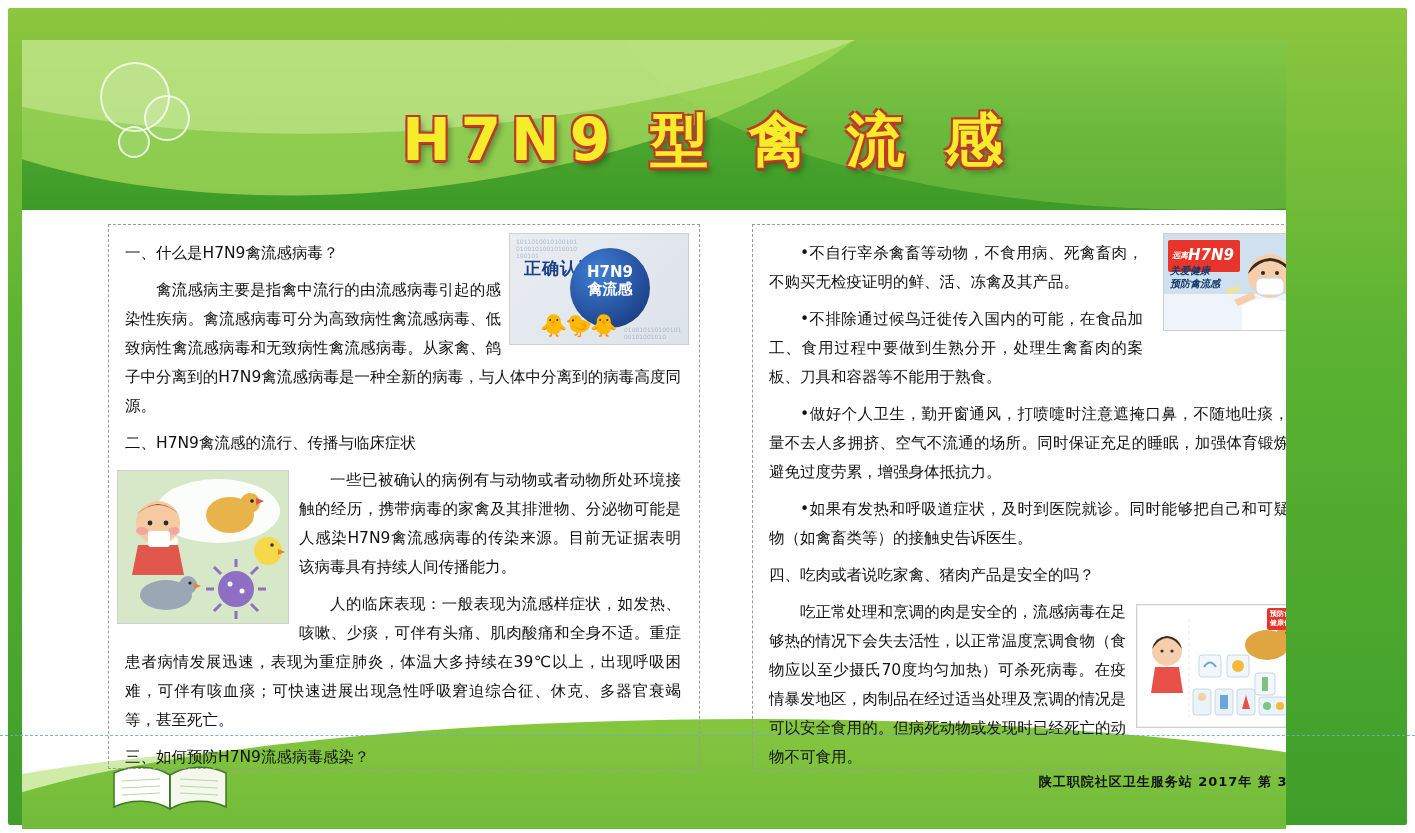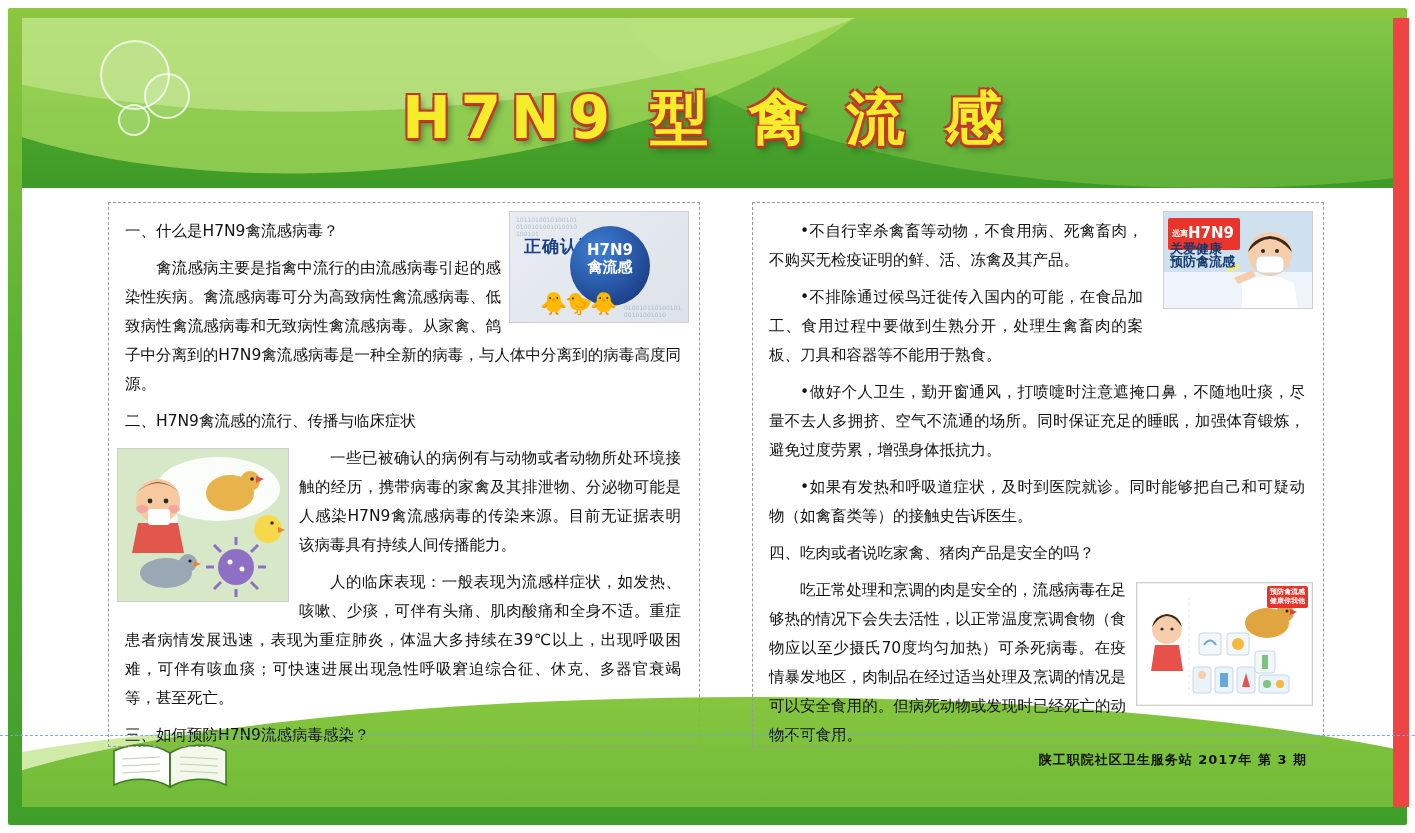--- a/index.html
+++ b/index.html
@@ -23,23 +23,23 @@
   
   .frame-outer {
     position: absolute;
     left: 8px; top: 8px;
     width: 1399px; height: 817px;
     background: linear-gradient(180deg, #8dc63f 0%, #5cb332 40%, #3f9e2a 100%);
     border-radius: 2px;
   }
   .frame-inner {
     position: absolute;
-    left: 22px; top: 18px;
-    width: 1387px; height: 789px;
-    background: #ef4444;
+    left: 22px; top: 40px;
+    width: 1264px; height: 789px;
+    background: #8b5cf6;
     overflow: hidden;
   }
   
   .top-band {
     position: absolute;
     left: 0; top: 0;
     width: 1371px; height: 170px;
     background: linear-gradient(180deg, #7ac143 0%, #4da72e 55%, #3d9a27 100%);
     overflow: hidden;
   }
@@ -186,20 +186,21 @@
     background: linear-gradient(135deg,#cfe3c3 0%, #e6eedd 100%);
   }
   .img-nurse {
     float: right;
     width: 148px; height: 96px;
     margin: 2px 0 4px 20px;
     border: 1px solid #cfcfcf;
     position: relative;
     overflow: hidden;
     background: linear-gradient(180deg,#dce9f5 0%, #c8dced 100%);
+    font-style: italic;
   }
   .img-info {
     float: right;
     width: 175px; height: 122px;
     margin: 6px 0 4px 10px;
     border: 1px solid #cfcfcf;
     position: relative;
     overflow: hidden;
     background: #ffffff;
   }
@@ -264,21 +265,21 @@
     font-size: 15px;
     padding: 1px 6px 2px 4px;
     border-radius: 2px;
     white-space: nowrap;
   }
   .nurse-badge .small { font-size: 8px; vertical-align: middle; }
   .nurse-sub {
     position: absolute;
     left: 6px; top: 30px;
     color: #163a6b;
-    font-size: 13px;
+    font-size: 10px;
     line-height: 13px;
     font-weight: bold;
   }
 
   
   .info-title {
     position: absolute;
     right: 4px; top: 3px;
     background: #e8342a;
     color: #fff;

